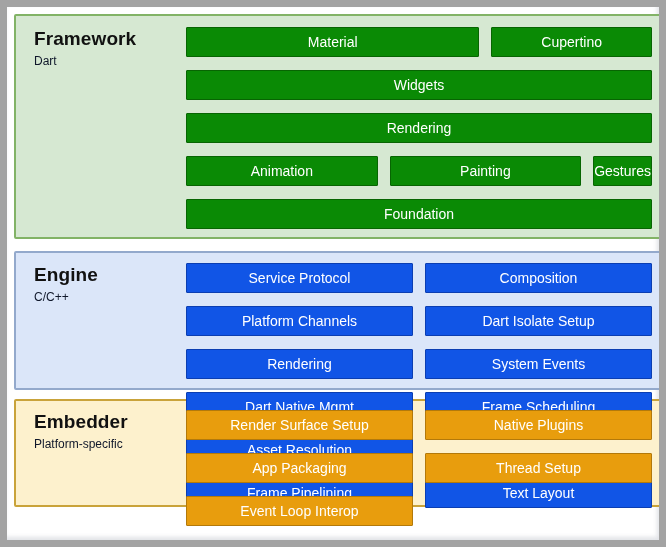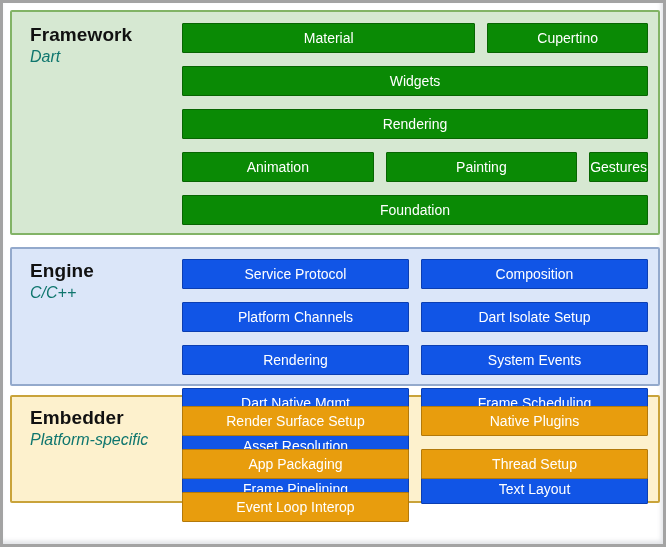--- a/index.html
+++ b/index.html
@@ -6,21 +6,21 @@
     margin: 0;
     padding: 0;
     background: #ffffff;
     font-family: "Liberation Sans", sans-serif;
   }
   .page {
     box-sizing: border-box;
     width: 666px;
     height: 547px;
     background: #ffffff;
-    border: 3px solid #a3a3a3;
+    border: 7px solid #a3a3a3;
     box-shadow: inset -2px -3px 4px rgba(90,100,120,0.18);
     padding: 7px;
     overflow: hidden;
   }
   .panel {
     box-sizing: border-box;
     display: flex;
     align-items: flex-start;
     border: 2px solid var(--panel-border);
     background: var(--panel-bg);
@@ -37,25 +37,24 @@
     padding-top: 1px;
   }
   .panel-title {
     font-size: 19px;
     font-weight: bold;
     color: #111111;
     line-height: 22px;
     letter-spacing: 0.1px;
   }
   .panel-subtitle {
-    font-size: 16px;
-    color: #0f766e;
+    font-size: 12px;
+    color: #0f172a;
     line-height: 18px;
     margin-top: 2px;
-    font-style: italic;
   }
   .grid {
     flex: 1 1 auto;
     display: grid;
     grid-template-columns: repeat(4, 1fr);
     column-gap: 12px;
     row-gap: 13px;
     align-content: start;
   }
   .block {

